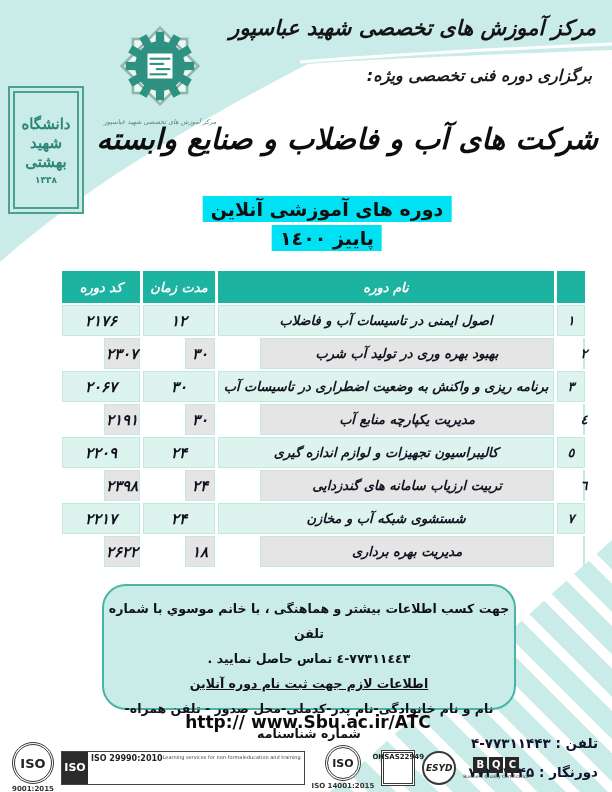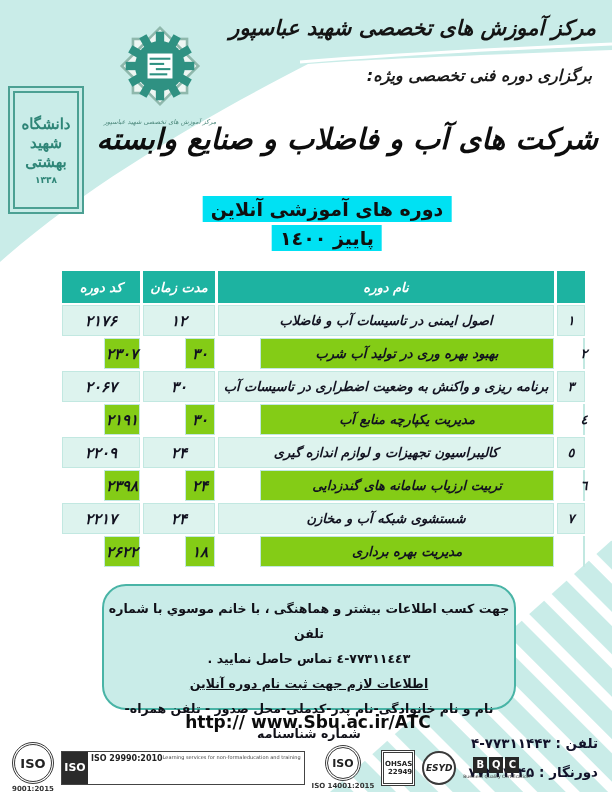--- a/index.html
+++ b/index.html
@@ -63,21 +63,21 @@
     display:flex; align-items:center; justify-content:center;
     text-align:center;
     font-style:italic;
   }
   .thead > div { background:#1db3a1; color:#ffffff; font-size:13px; font-weight:bold; height:32px; }
   .tbody-row > div { height:31px; border:1px solid #c2e8e1; color:#121220; font-weight:bold; }
   .tbody-row .c-name { font-size:13px; padding:0 4px; }
   .tbody-row .c-num  { font-size:13px; }
   .tbody-row .c-dur, .tbody-row .c-code { font-size:15px; }
   .tint  > div { background:#ddf3ee; }
-  .plain > div { background:#84cc16;margin-left:42px; }
+  .plain > div { background:#e5e5e5;margin-left:42px; }
 
   
   .info-box {
     position:absolute; left:102px; top:584px; width:414px; height:126px; z-index:2;
     background:#c9ece8; border:2px solid #49b4a6; border-radius:24px;
     direction:rtl; text-align:center; color:#101018;
     font-weight:bold; font-size:12.5px; padding-top:10px; line-height:25px;
   }
   .info-box .u { text-decoration:underline; }
 
@@ -108,21 +108,21 @@
   .iso29990 .blk {
     background:#2b2b2b; color:#fff; width:26px;
     display:flex; align-items:center; justify-content:center;
     font-size:11px; font-weight:bold;
   }
   .iso29990 .txt { padding:2px 3px; display:flex; flex-direction:row; justify-content:center; background:#fff; }
   .iso29990 .t1 { font-size:8px; font-weight:bold; color:#222; }
   .iso29990 .t2 { font-size:5px; color:#444; }
   .ohsas {
     width:34px; height:36px; border:3px double #3a3a3a; background:#fff;
-    display:flex; flex-direction:column; align-items:flex-end; justify-content:center;
+    display:flex; flex-direction:row; align-items:flex-start; justify-content:center;
     font-size:7px; font-weight:bold; color:#222;
   }
   .esyd {
     width:34px; height:34px; border-radius:50%; border:2px solid #3a3a3a; background:#fff;
     display:flex; align-items:center; justify-content:center;
     font-size:9px; font-weight:bold; font-style:italic; color:#222;
   }
   .bqc { display:flex; gap:2px; }
   .bqc span {
     width:14px; height:16px; background:#262626; color:#fff;

